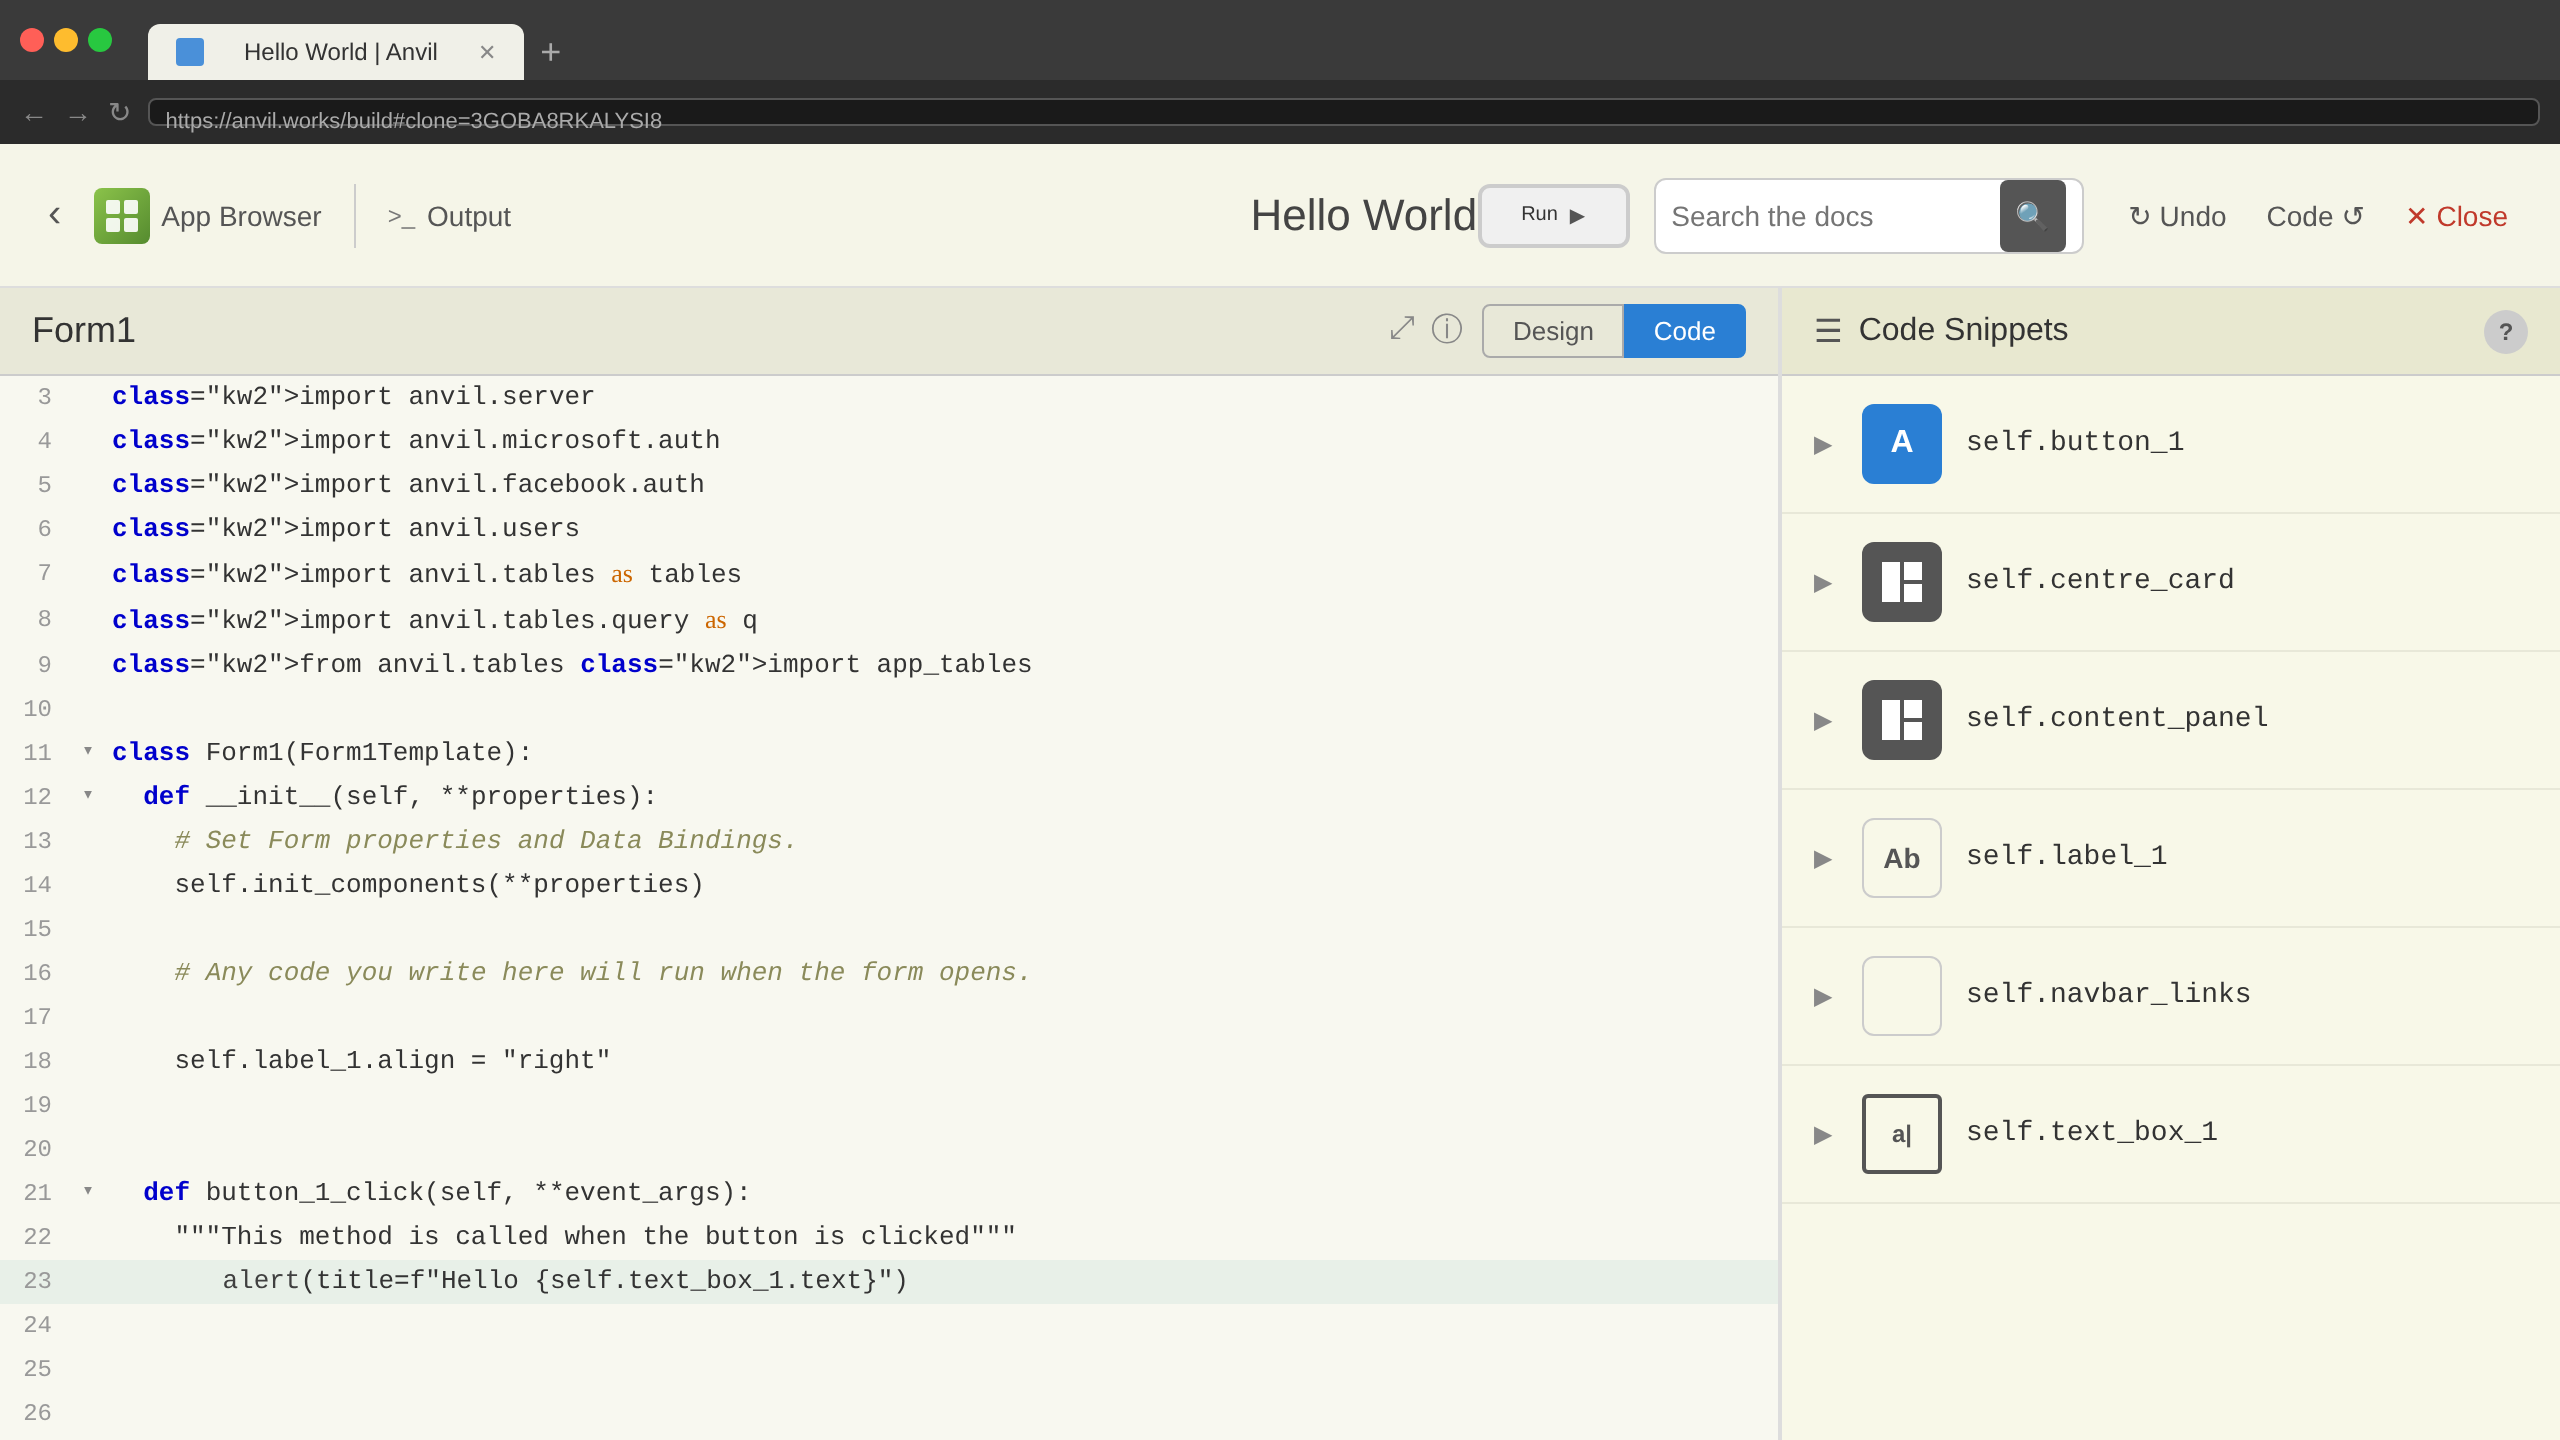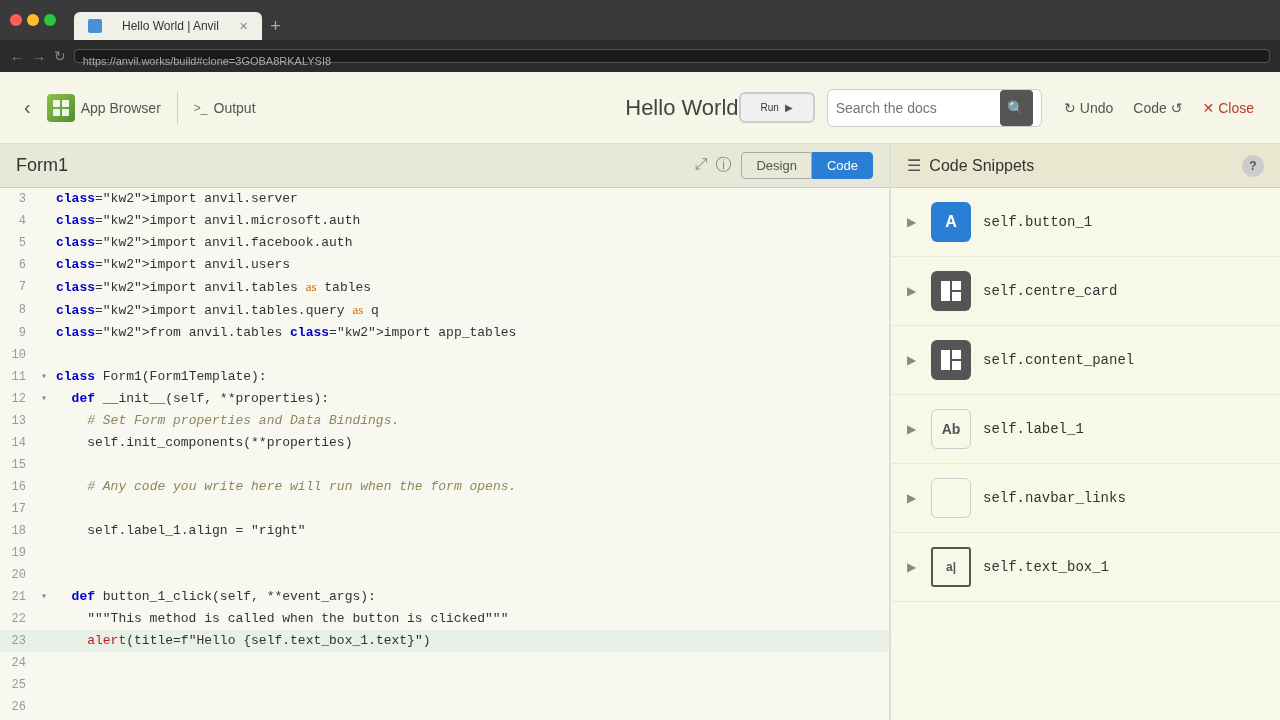--- a/index.html
+++ b/index.html
@@ -257,21 +257,21 @@
       min-width: 16px;
       color: #888;
       font-size: 10px;
       display: flex;
       align-items: center;
       justify-content: center;
     }
 
     
     .kw { color: #0000cc; font-weight: bold; }
-    .fn { color: #b91c1c; }
+    .fn { color: #404040; margin-left: 24px; }
     .cm { color: #8a8a5a; font-style: italic; }
     .hi { color: #cc6600; font-family: Liberation Serif, serif; }
 
     
     .snippets-panel {
       width: 390px;
       min-width: 390px;
       background: #f8f8e8;
       border-left: 1px solid #ddd;
       display: flex;

